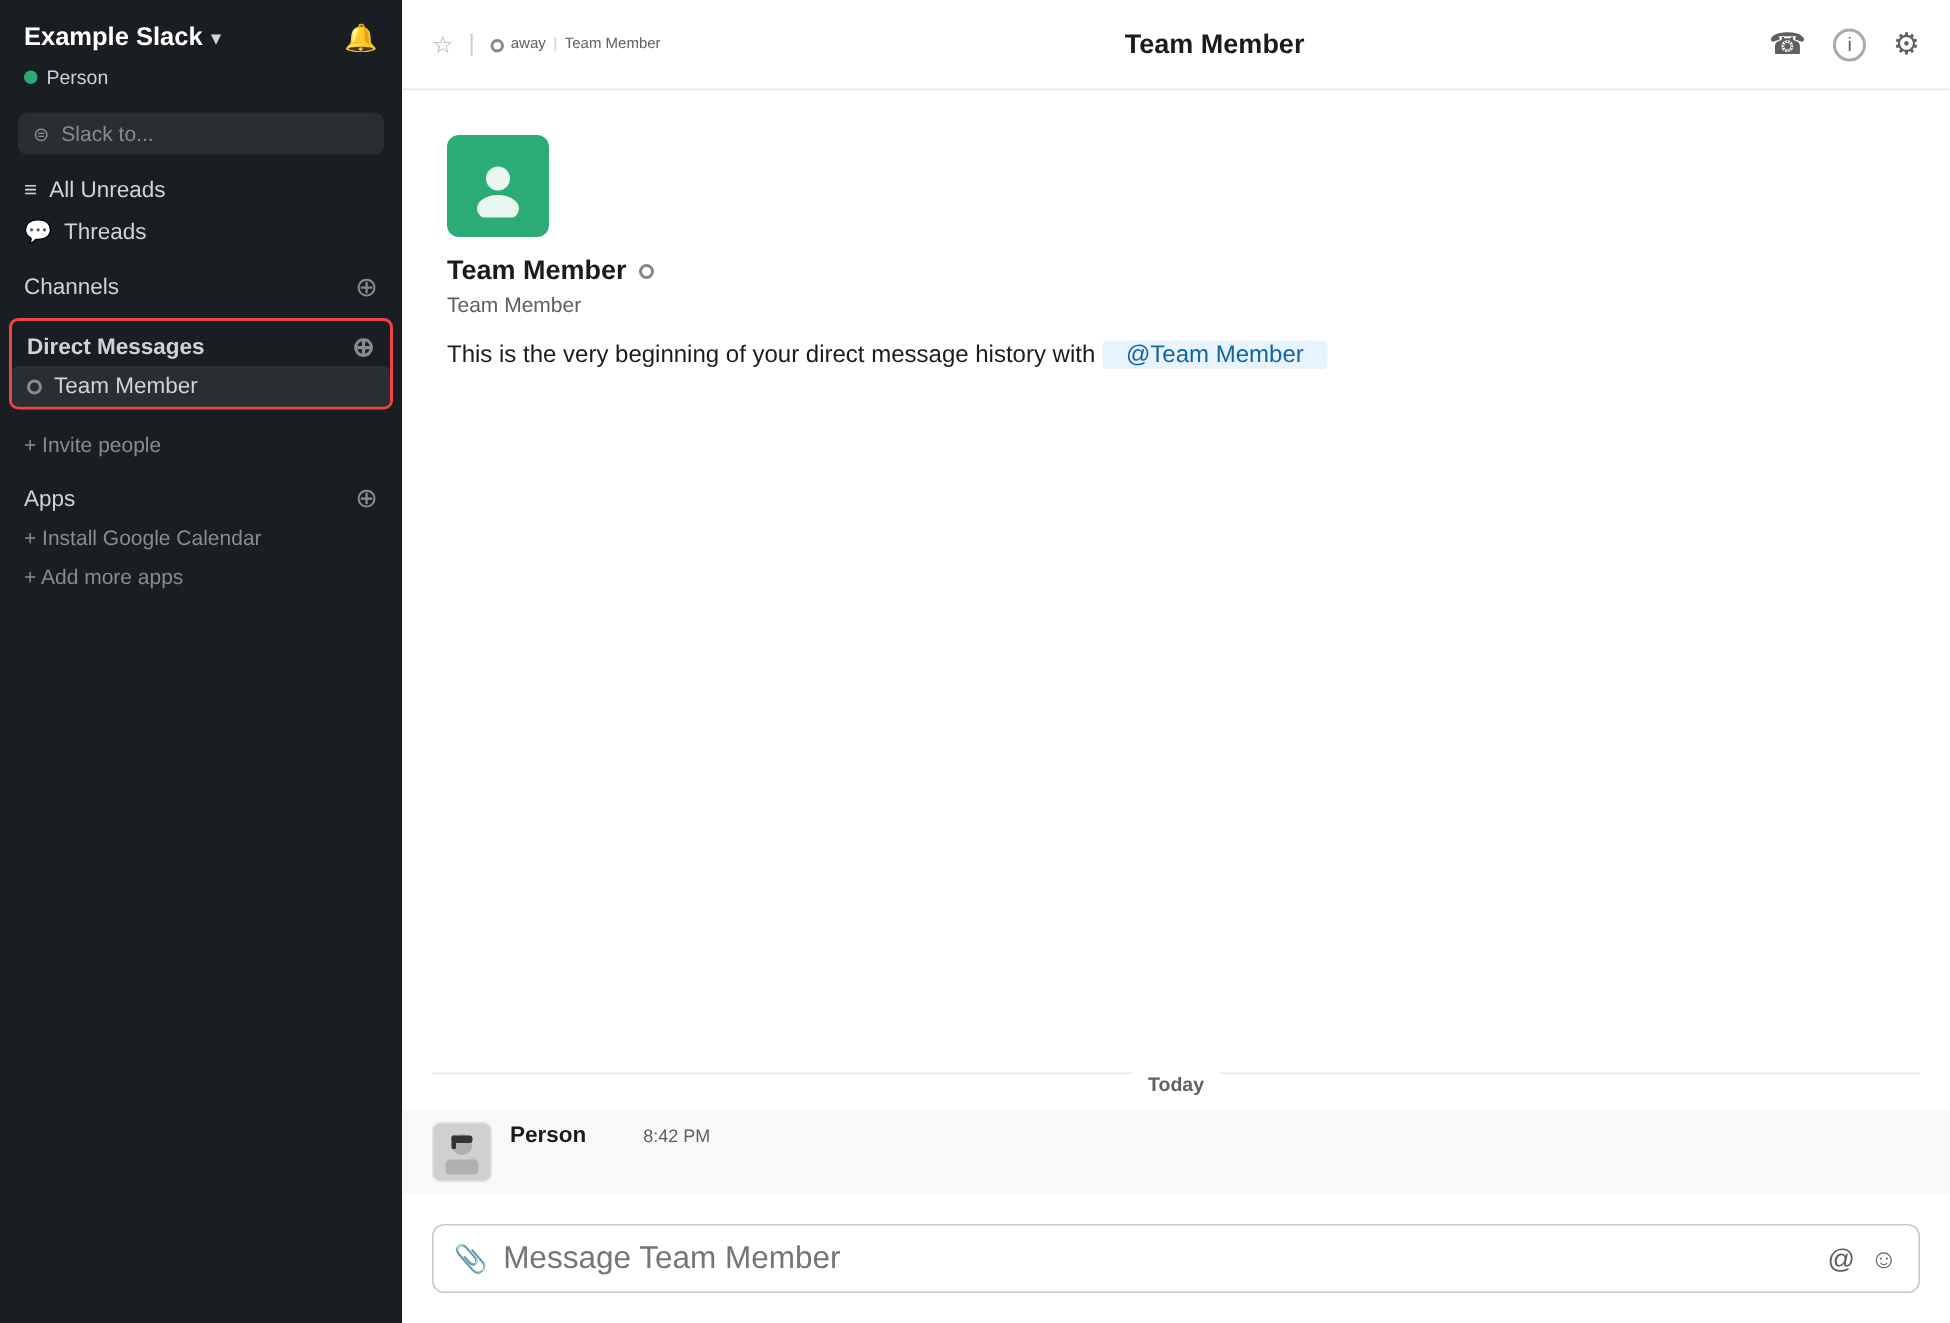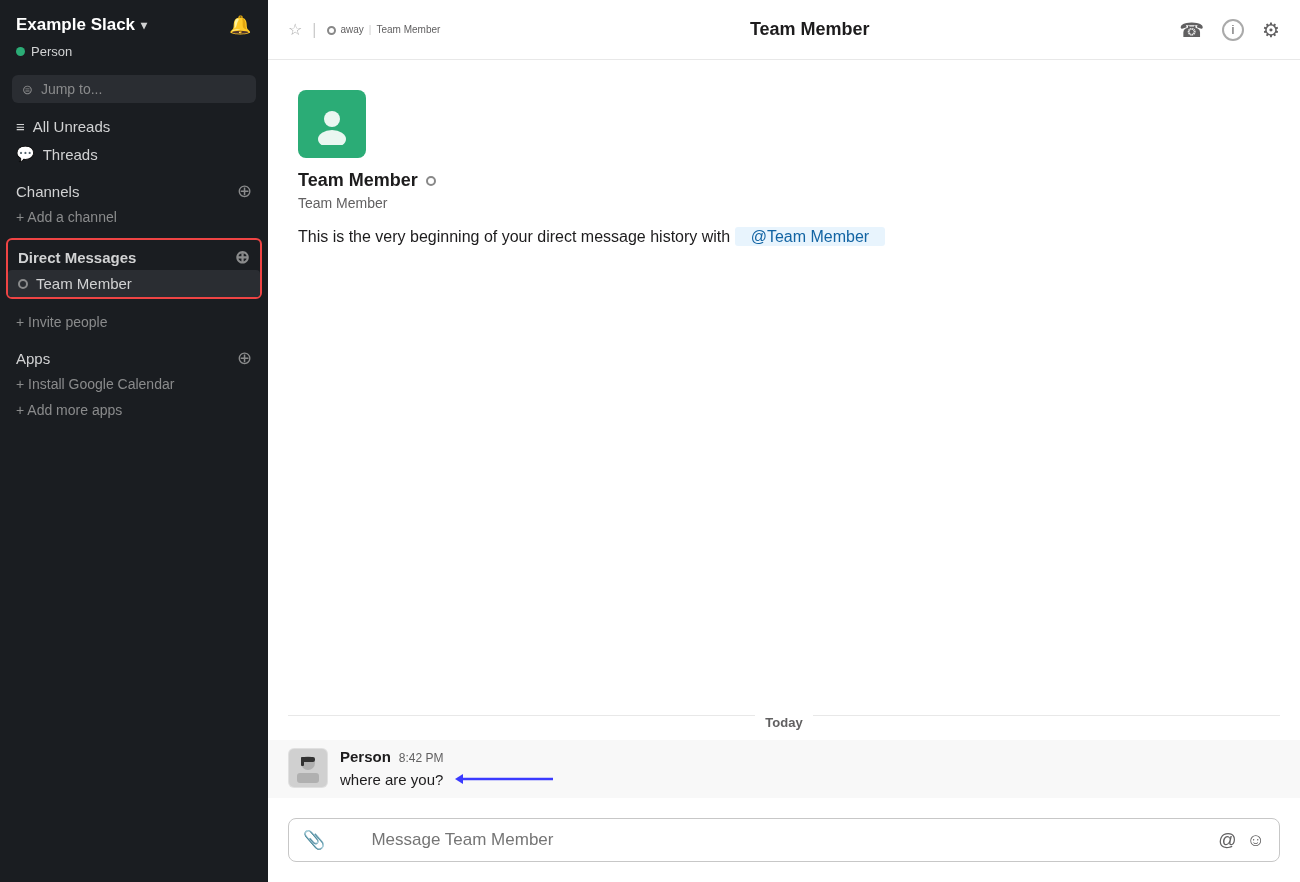--- a/index.html
+++ b/index.html
@@ -319,20 +319,21 @@
 
     .message-author {
       font-weight: 700;
       font-size: 15px;
       color: #1d1c1d;
     }
 
     .message-time {
       font-size: 12px;
       color: #616061;
+      margin-left: 30px;
     }
 
     .message-text {
       font-size: 15px;
       color: #1d1c1d;
       display: flex;
       align-items: center;
       gap: 10px;
     }
 
@@ -353,26 +354,25 @@
       border: 1px solid #c7c7c7;
       border-radius: 8px;
       padding: 10px 14px;
       gap: 10px;
     }
 
     .attach-icon { color: #616061; font-size: 18px; cursor: pointer; }
 
     .input-field {
       flex: 1;
-      font-size: 17px;
+      font-size: 21px;
       color: #a21caf;
       border: none;
       outline: none;
       background: transparent;
-      margin-left: 36px;
     }
 
     .input-right-icons {
       display: flex;
       align-items: center;
       gap: 10px;
       color: #616061;
       font-size: 18px;
     }
 
@@ -409,40 +409,37 @@
     <span class="notification-bell">🔔</span>
   </div>
 
   <div class="user-status">
     <span class="status-dot-green"></span>
     <span>Person</span>
   </div>
 
   <div class="search-bar">
     <span class="search-icon-char">⊜</span>
-    <span>Jump to...</span>
+    <span>Slack to...</span>
   </div>
 
   <div class="sidebar-item">
     <span>≡</span>
     <span>All Unreads</span>
   </div>
 
   <div class="sidebar-item">
     <span>💬</span>
     <span>Threads</span>
   </div>
 
   <div class="sidebar-section">
     <div class="sidebar-section-header">
       <span>Channels</span>
       <span class="section-add-btn">⊕</span>
-    </div>
-    <div class="add-link">
-      <span>+ Add a channel</span>
     </div>
   </div>
 
   <div class="dm-section-wrapper">
     <div class="dm-section-header">
       <span>Direct Messages</span>
       <span class="section-add-btn">⊕</span>
     </div>
     <div class="dm-item">
       <span class="away-dot"></span>
@@ -525,29 +522,20 @@
 
           <rect x="12" y="8" width="14" height="5" rx="2" fill="#333"></rect>
           <rect x="12" y="8" width="3" height="9" rx="1" fill="#333"></rect>
         </svg>
       </div>
       <div class="message-content">
         <div class="message-meta">
           <span class="message-author">Person</span>
           <span class="message-time">8:42 PM</span>
         </div>
-        <div class="message-text">
-          <span>where are you?</span>
-          <span class="arrow-indicator">
-            <svg width="110" height="22" viewBox="0 0 110 22">
-              <line x1="100" y1="11" x2="5" y2="11" stroke="#3a3aff" stroke-width="2.5"></line>
-              <polygon points="2,11 10,6 10,16" fill="#3a3aff"></polygon>
-            </svg>
-          </span>
-        </div>
       </div>
 
     </div>
 
     <div style="height:10px;"></div>
 
   </div>
 
   <div class="message-input-area">
     <div class="message-input-box">

